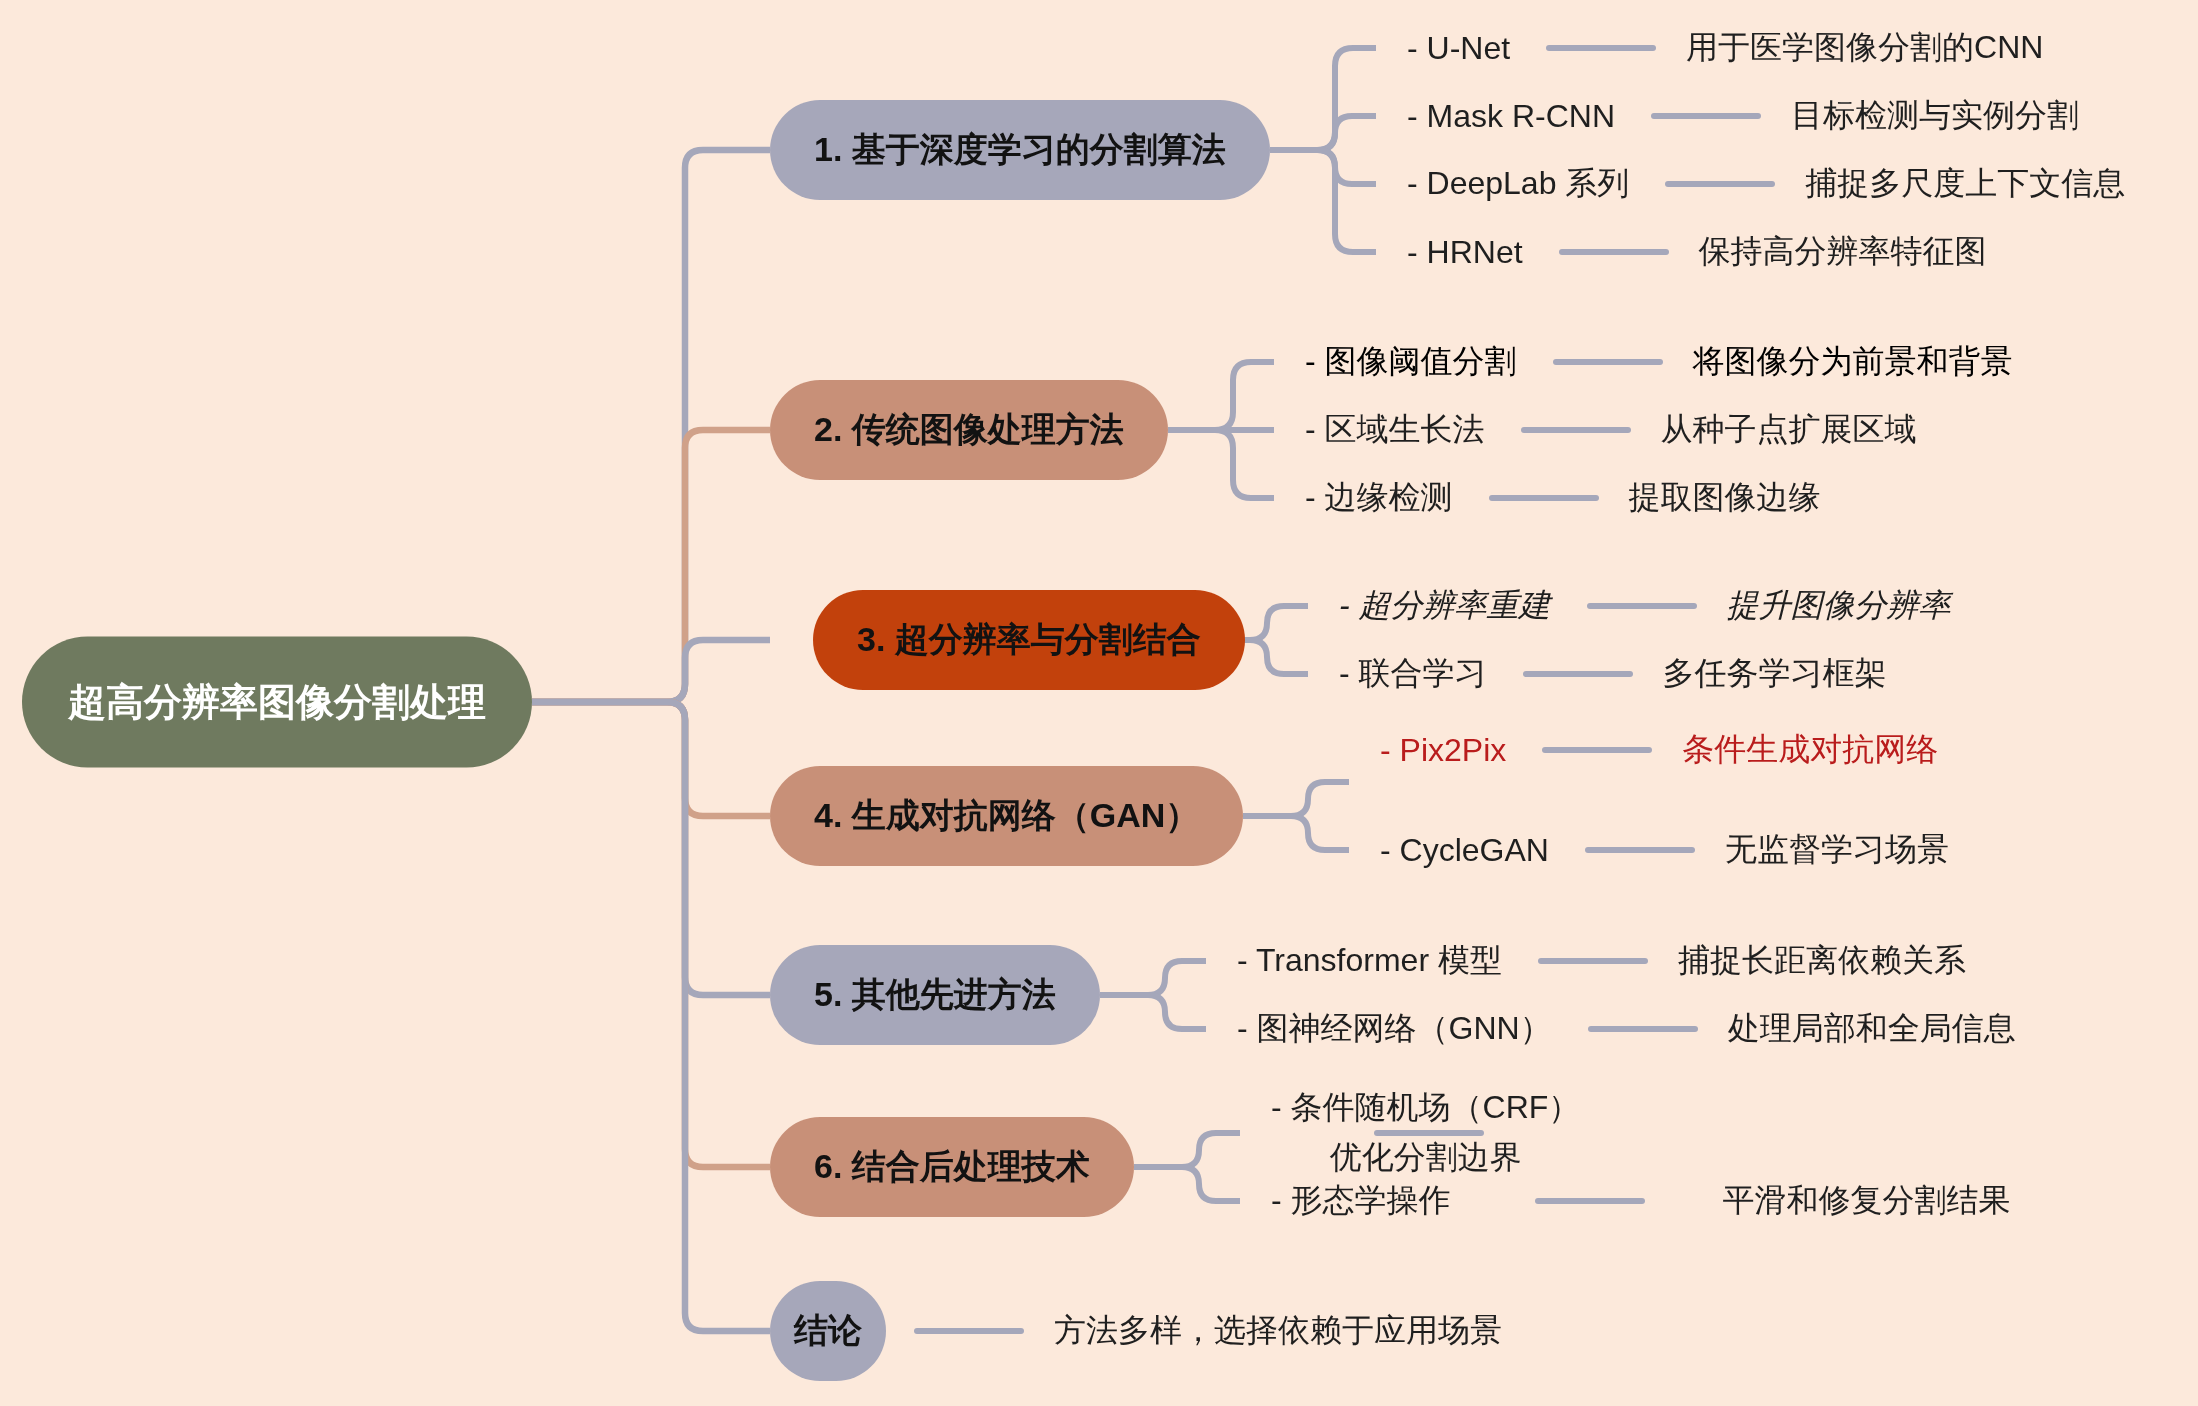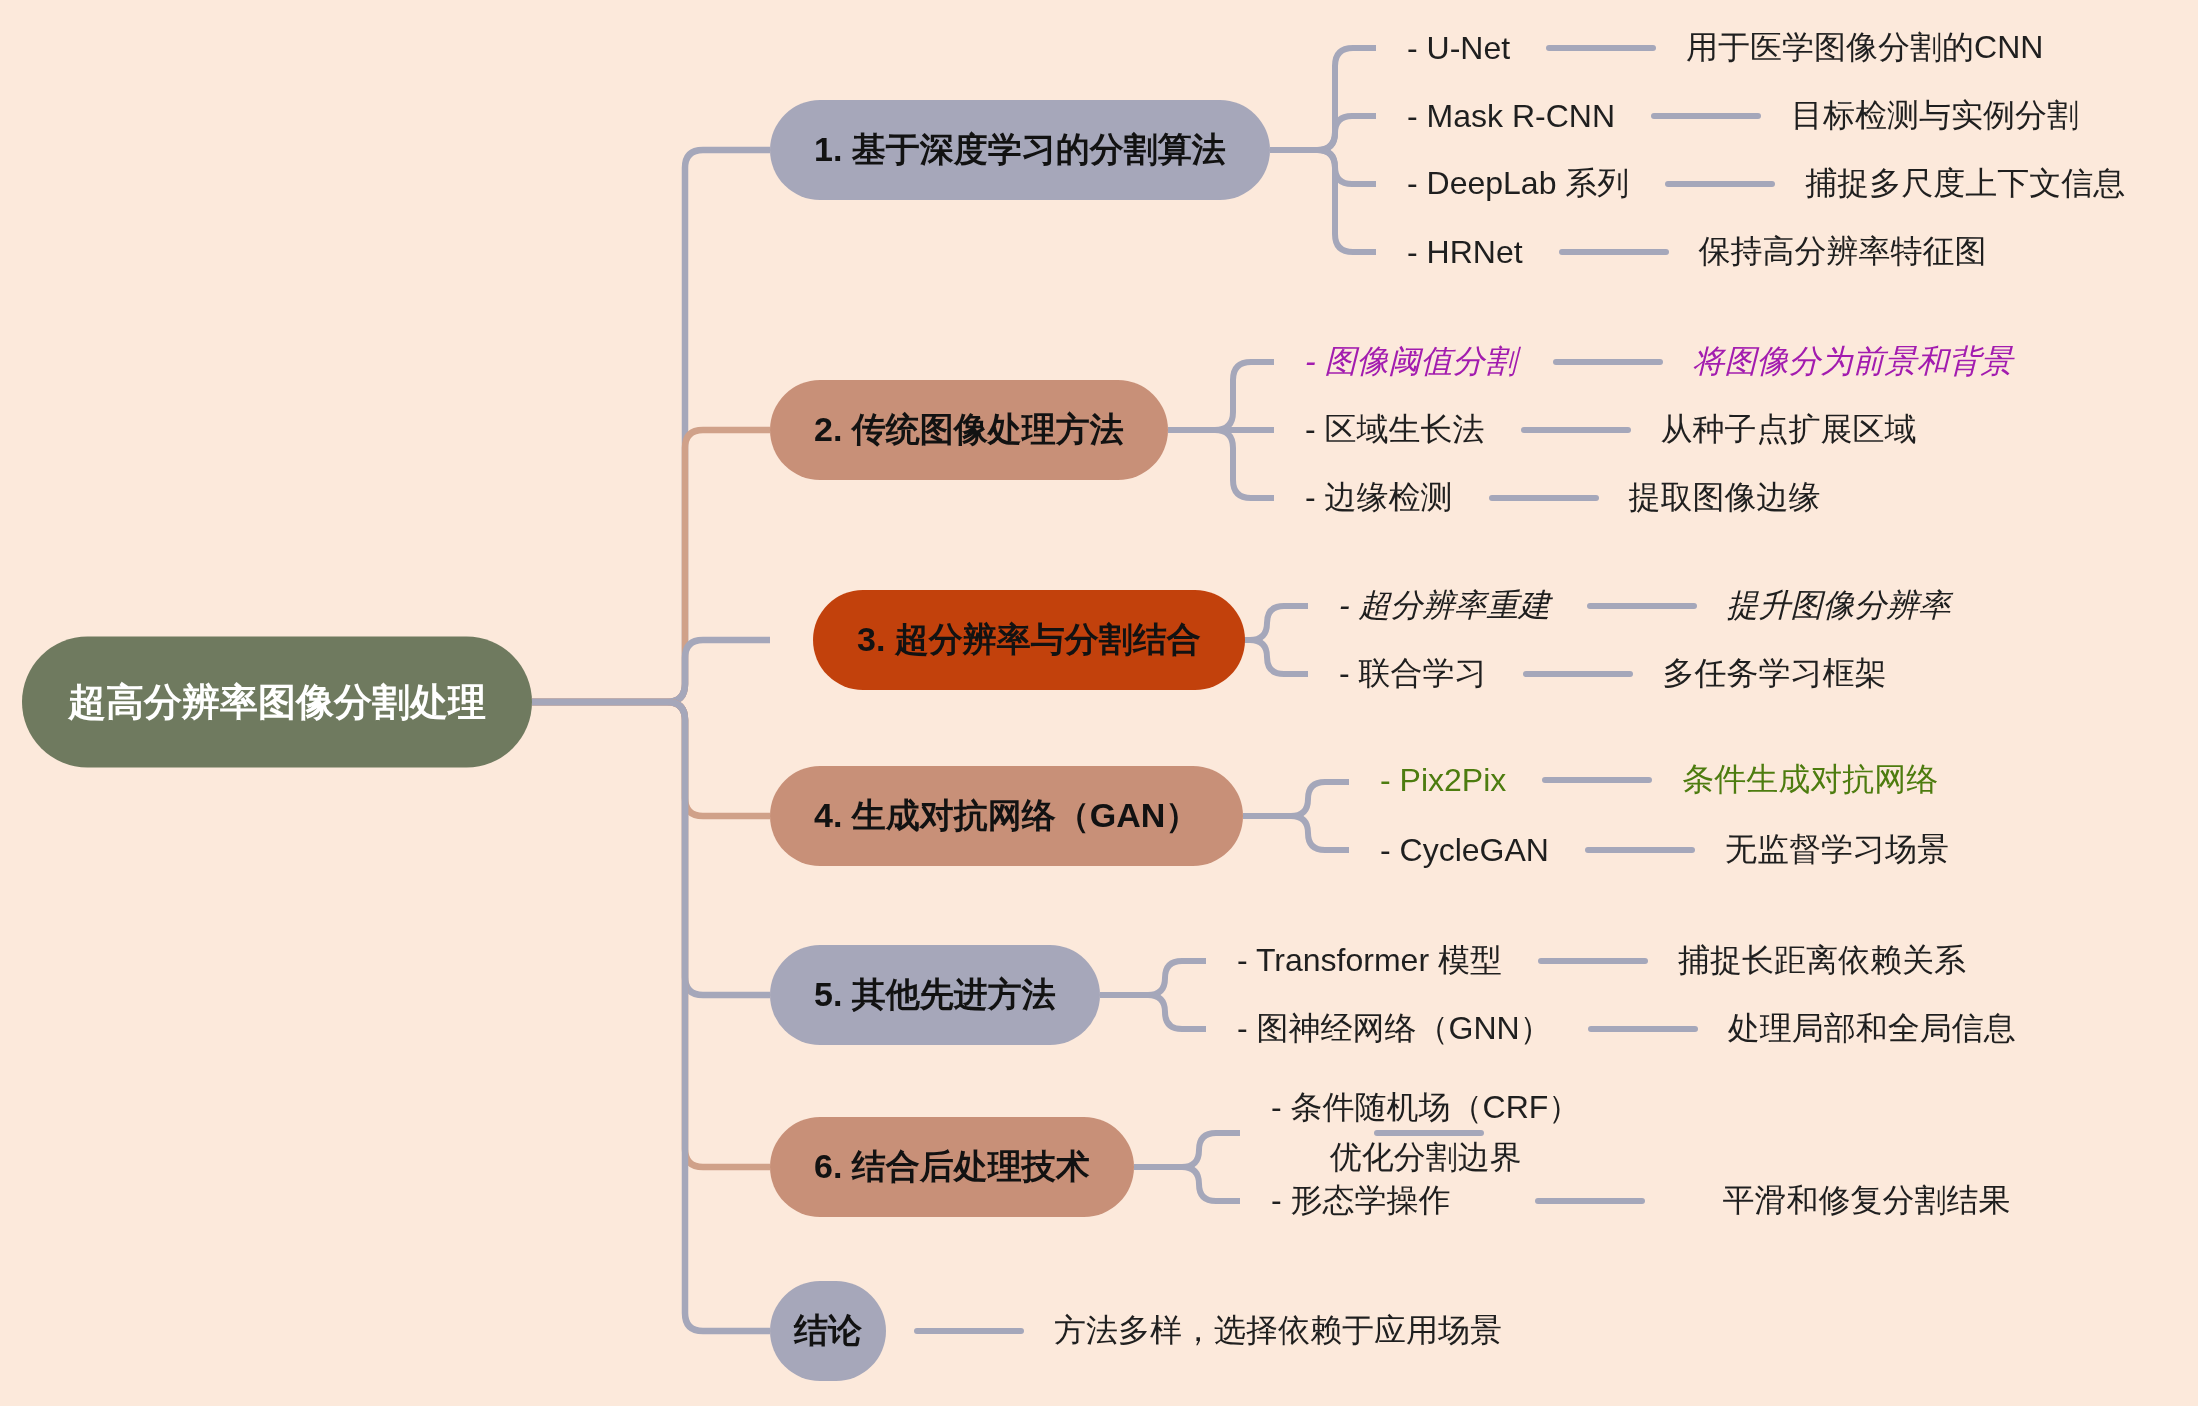--- a/index.html
+++ b/index.html
@@ -111,21 +111,21 @@
     <div class="leaf-row" style="top: 184px; left: 1407px; color: rgb(31, 31, 31);">
       <span>- DeepLab 系列</span>
       <div class="leaf-line" style="background: rgb(165, 167, 186);"></div>
       <span>捕捉多尺度上下文信息</span>
     </div>
     <div class="leaf-row" style="top: 252px; left: 1407px; color: rgb(31, 31, 31);">
       <span>- HRNet</span>
       <div class="leaf-line" style="background: rgb(165, 167, 186);"></div>
       <span>保持高分辨率特征图</span>
     </div>
-    <div class="leaf-row" style="top: 362px; left: 1305px; color: #a21caf; font-style: italic;">
+    <div class="leaf-row" style="top: 362px; left: 1305px; color: #000000;">
       <span>- 图像阈值分割</span>
       <div class="leaf-line" style="background: rgb(165, 167, 186);"></div>
       <span>将图像分为前景和背景</span>
     </div>
     <div class="leaf-row" style="top: 430px; left: 1305px; color: rgb(31, 31, 31);">
       <span>- 区域生长法</span>
       <div class="leaf-line" style="background: rgb(165, 167, 186);"></div>
       <span>从种子点扩展区域</span>
     </div>
     <div class="leaf-row" style="top: 498px; left: 1305px; color: rgb(31, 31, 31);">
@@ -136,21 +136,21 @@
     <div class="leaf-row" style="top: 606px; left: 1339px; color: rgb(31, 31, 31); font-style: italic;">
       <span>- 超分辨率重建</span>
       <div class="leaf-line" style="background: rgb(165, 167, 186);"></div>
       <span>提升图像分辨率</span>
     </div>
     <div class="leaf-row" style="top: 674px; left: 1339px; color: rgb(31, 31, 31);">
       <span>- 联合学习</span>
       <div class="leaf-line" style="background: rgb(165, 167, 186);"></div>
       <span>多任务学习框架</span>
     </div>
-    <div class="leaf-row" style="top: 780px; left: 1380px; color: #4d7c0f; justify-content: space-between;">
+    <div class="leaf-row" style="top: 750px; left: 1380px; color: #b91c1c; justify-content: space-between;">
       <span>- Pix2Pix</span>
       <div class="leaf-line" style="background: rgb(165, 167, 186);"></div>
       <span>条件生成对抗网络</span>
     </div>
     <div class="leaf-row" style="top: 850px; left: 1380px; color: rgb(31, 31, 31);">
       <span>- CycleGAN</span>
       <div class="leaf-line" style="background: rgb(165, 167, 186);"></div>
       <span>无监督学习场景</span>
     </div>
     <div class="leaf-row" style="top: 961px; left: 1237px; color: rgb(31, 31, 31);">

